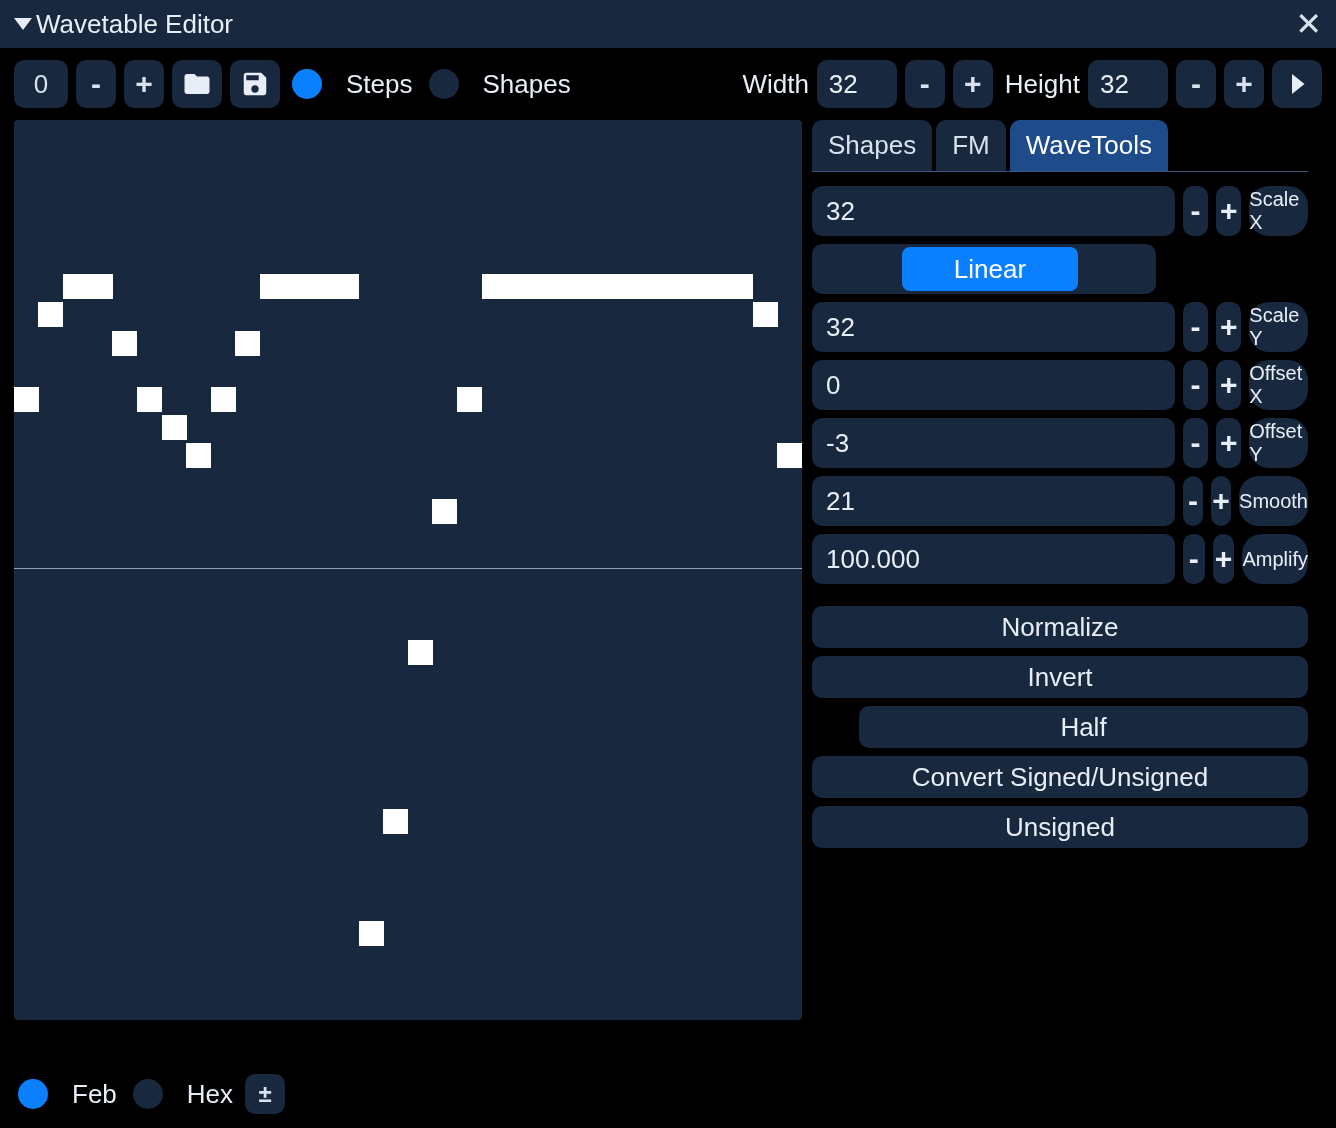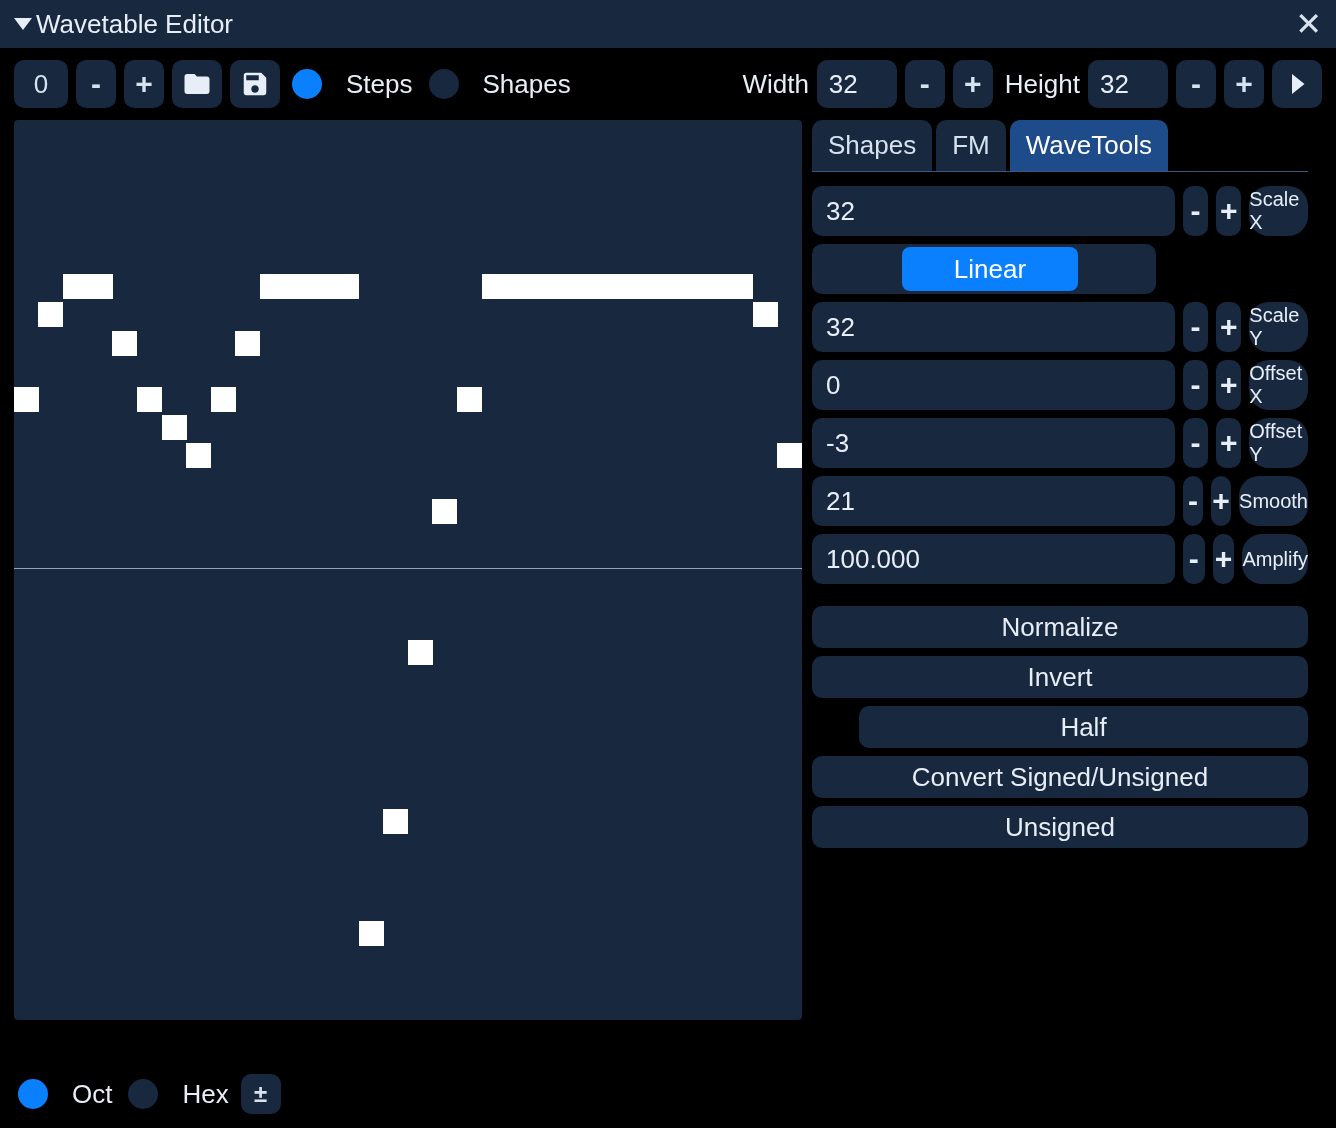--- a/index.html
+++ b/index.html
@@ -434,21 +434,21 @@
         </div>
         <button class="full-btn">Convert Signed/Unsigned</button>
         <button class="full-btn">Unsigned</button>
       </div>
     </div>
   </div>
 
   <div class="bottom-bar">
     <span class="radio selected">
       <span class="dot"></span>
-      <span>Oct</span>
+      <span>Feb</span>
     </span>
     <span class="radio">
       <span class="dot"></span>
       <span>Hex</span>
     </span>
     <button class="btn small" style="width:40px;height:40px;font-size:24px">±</button>
   </div>
 
 </div>
 

